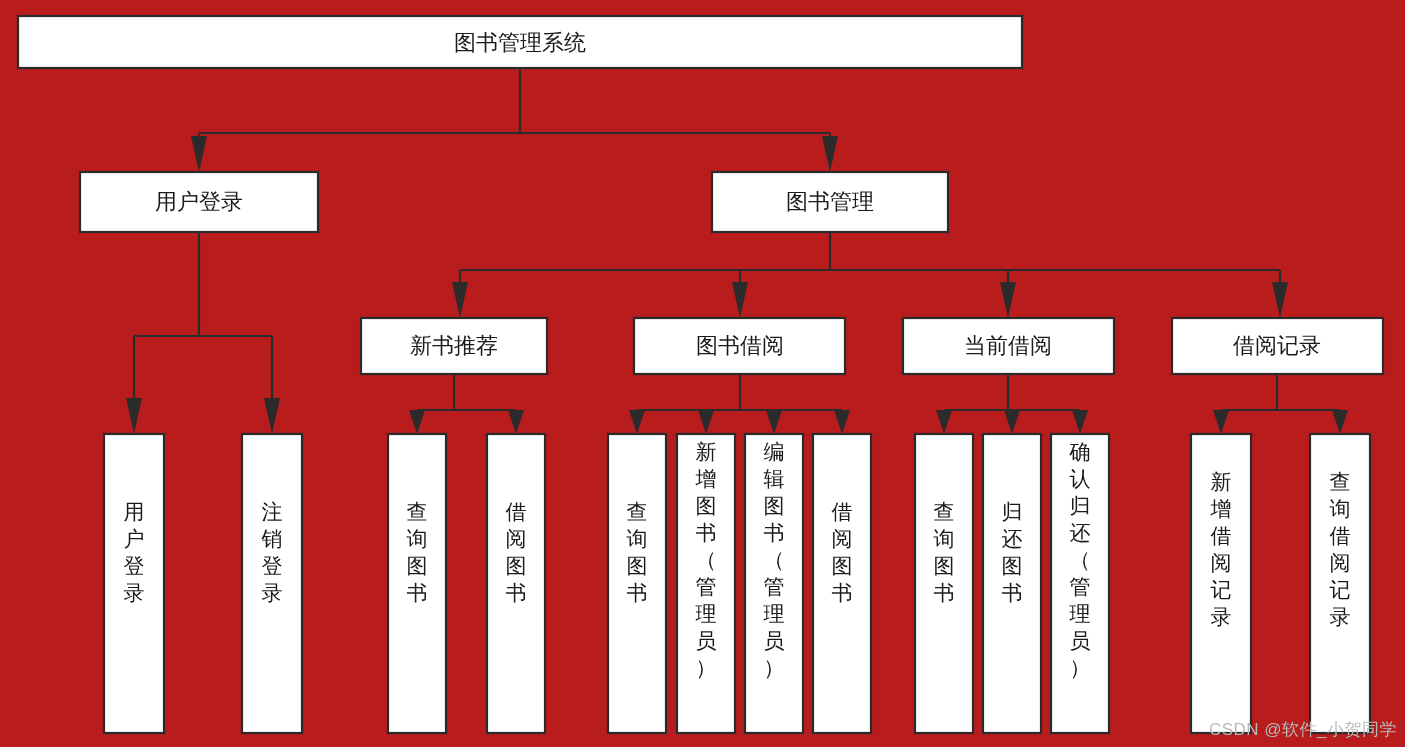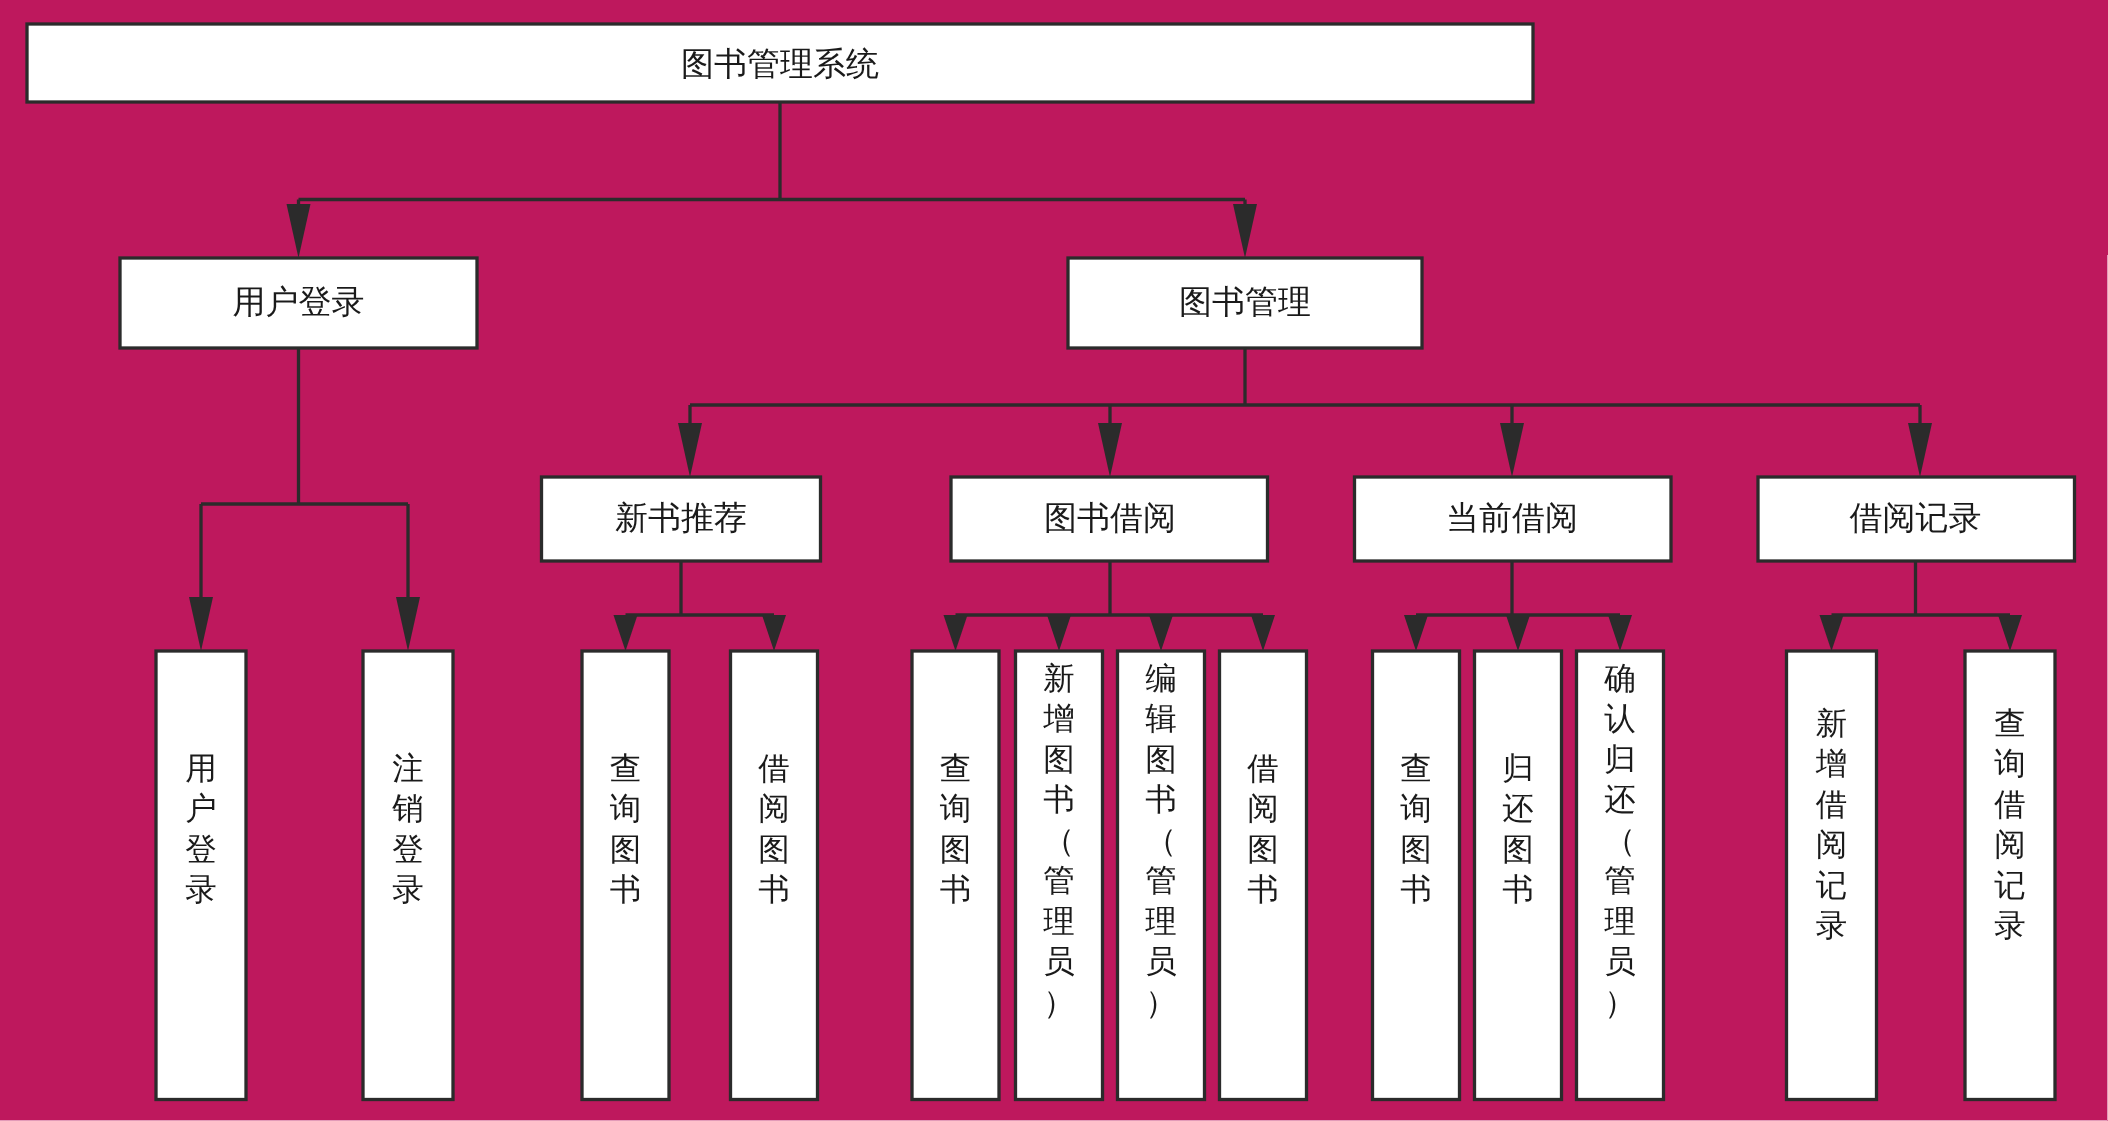--- a/index.html
+++ b/index.html
@@ -7,21 +7,21 @@
     padding: 0;
     background: #ffffff;
   }
   body {
     font-family: "Liberation Sans", "DejaVu Sans", sans-serif;
   }
   #diagram-root {
     position: relative;
     width: 1405px;
     height: 747px;
-    background: #be185d;
+    background: #b91c1c;
     overflow: hidden;
   }
   svg.diagram-svg {
     position: absolute;
     left: 0;
     top: 0;
     width: 1405px;
     height: 747px;
   }
   .node-box {
@@ -238,14 +238,15 @@
       <text class="node-label-vertical" x="1221" y="489"><tspan x="1221" dy="0">新</tspan><tspan x="1221" dy="27">增</tspan><tspan x="1221" dy="27">借</tspan><tspan x="1221" dy="27">阅</tspan><tspan x="1221" dy="27">记</tspan><tspan x="1221" dy="27">录</tspan></text>
     </g>
 
     <g>
       <rect class="node-box" x="1310" y="434" width="60" height="299"></rect>
       <text class="node-label-vertical" x="1340" y="489"><tspan x="1340" dy="0">查</tspan><tspan x="1340" dy="27">询</tspan><tspan x="1340" dy="27">借</tspan><tspan x="1340" dy="27">阅</tspan><tspan x="1340" dy="27">记</tspan><tspan x="1340" dy="27">录</tspan></text>
     </g>
 
   </svg>
 
+  <div class="watermark-text">CSDN @软件_小贺同学</div>
 
 </div>
 
 </body></html>

